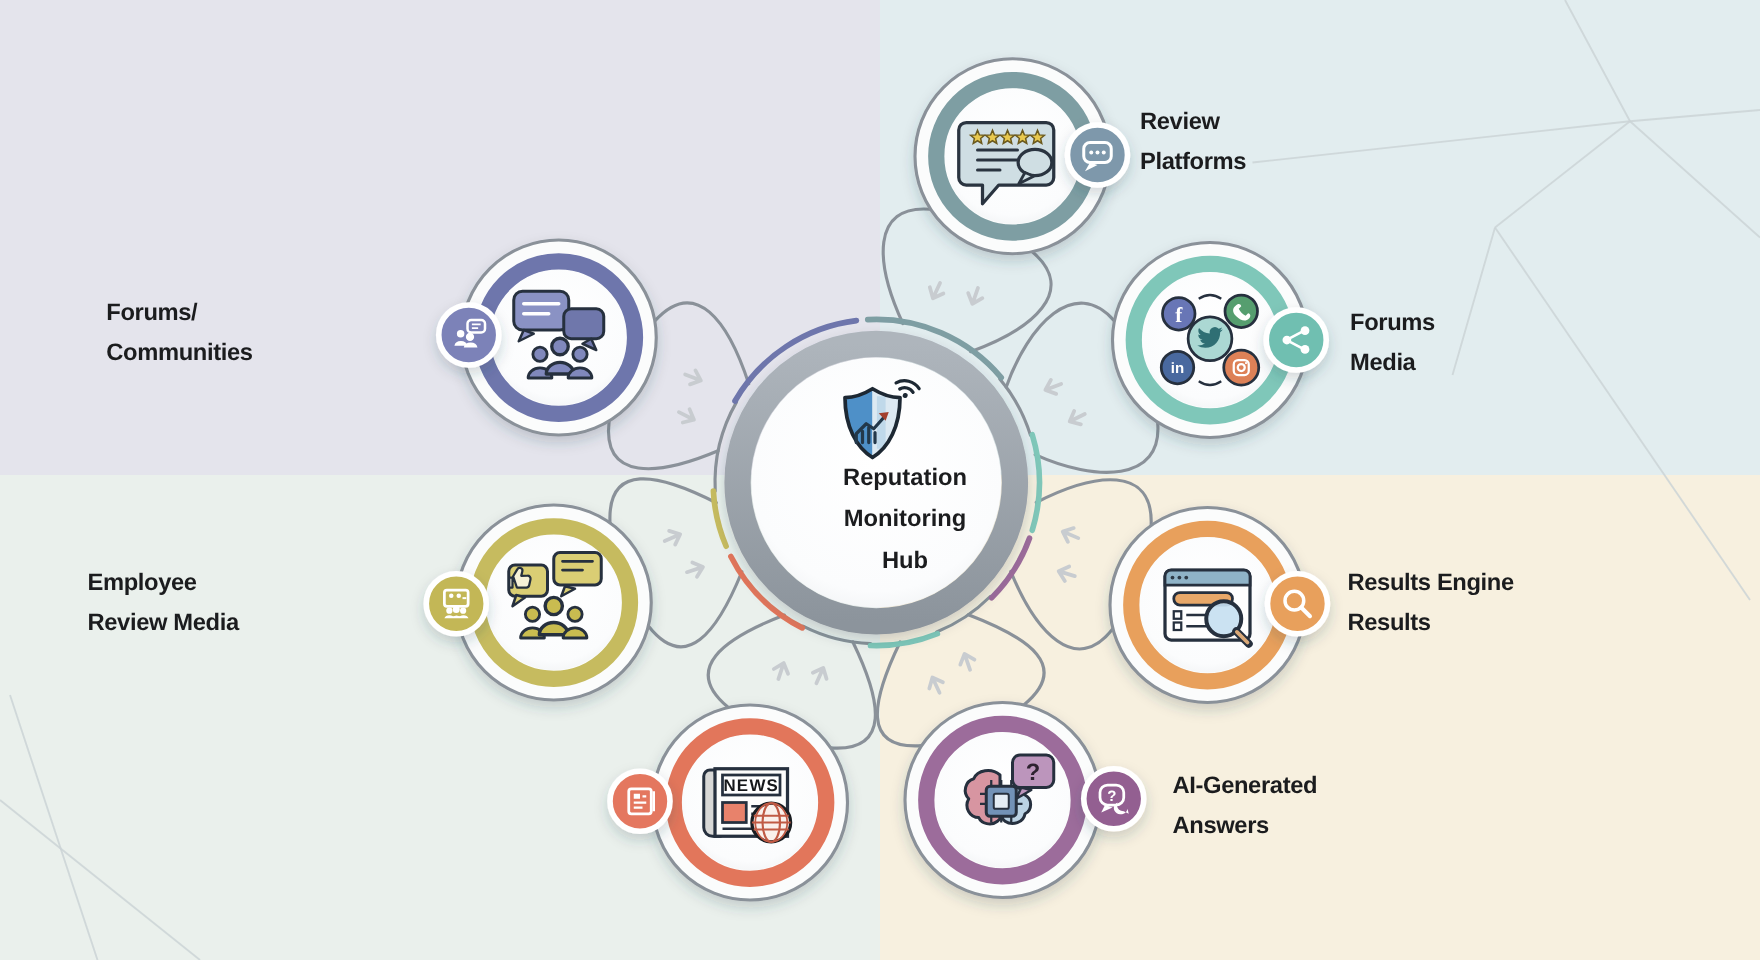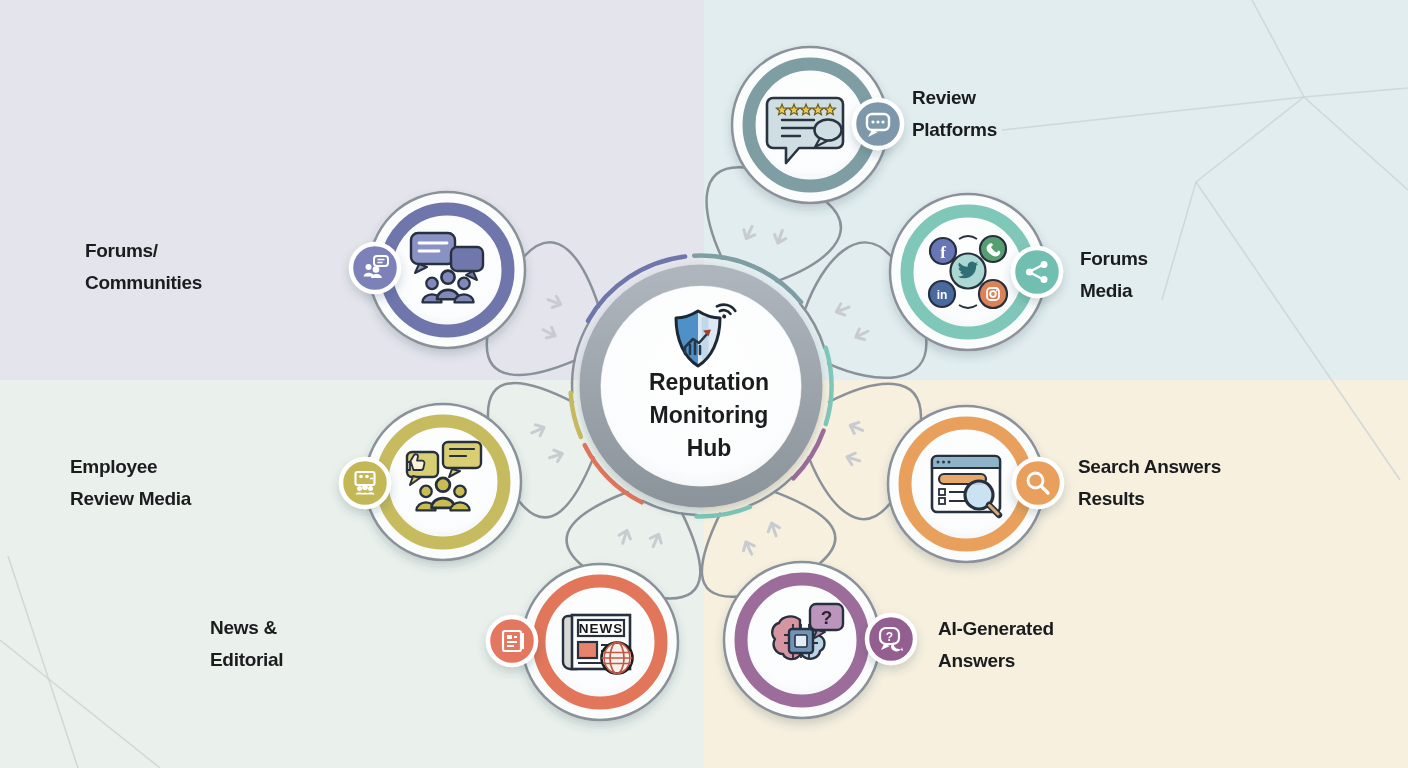--- a/index.html
+++ b/index.html
@@ -3,22 +3,22 @@
 <meta charset="utf-8">
 <style>
   html,body{margin:0;padding:0;background:#DDE2E2;}
   .stage{position:relative;width:1408px;height:768px;overflow:hidden;
          font-family:"Liberation Sans",sans-serif;background:#EDEFEF;}
   .quad{position:absolute;}
   svg.diagram{position:absolute;left:0;top:0;width:1408px;height:768px;}
   .label{position:absolute;font-weight:700;font-size:19px;line-height:31.5px;
          color:#1B1C1E;white-space:pre-line;letter-spacing:-0.3px;width:280px;}
   .label.right{text-align:left;width:260px;}
-  .hub-label{position:absolute;left:559px;top:366px;width:300px;text-align:center;
-         font-weight:700;font-size:23px;line-height:33px;color:#1B1C1E;white-space:pre-line;}
+  .hub-label{position:absolute;left:574px;top:366px;width:300px;text-align:center;
+         font-weight:700;font-size:19px;line-height:33px;color:#1B1C1E;white-space:pre-line;}
 </style>
 </head>
 <body>
 
 <div class="stage">
   <div class="quad" style="left: 0px; top: 0px; width: 704px; height: 380px; background: rgb(228, 228, 236);"></div>
   <div class="quad" style="left: 704px; top: 0px; width: 704px; height: 380px; background: rgb(226, 237, 239);"></div>
   <div class="quad" style="left: 0px; top: 380px; width: 704px; height: 388px; background: rgb(234, 240, 236);"></div>
   <div class="quad" style="left: 704px; top: 380px; width: 704px; height: 388px; background: rgb(247, 240, 223);"></div>
 
@@ -363,23 +363,21 @@
     </svg>
 
   <div class="hub-label">Reputation
 Monitoring
 Hub</div>
 
   <div class="label" style="left:912px;top:82px">Review
 Platforms</div>
   <div class="label" style="left:1080px;top:243px">Forums
 Media</div>
-  <div class="label" style="left:1078px;top:451px">Search Answers
+  <div class="label" style="left:1078px;top:451px">Results Engine
 Results</div>
   <div class="label" style="left:938px;top:613px">AI-Generated
 Answers</div>
-  <div class="label right" style="left:210px;top:612px">News &amp;
-Editorial</div>
   <div class="label right" style="left:70px;top:451px">Employee
 Review Media</div>
   <div class="label right" style="left:85px;top:235px">Forums/
 Communities</div>
 </div>
 
 </body></html>

